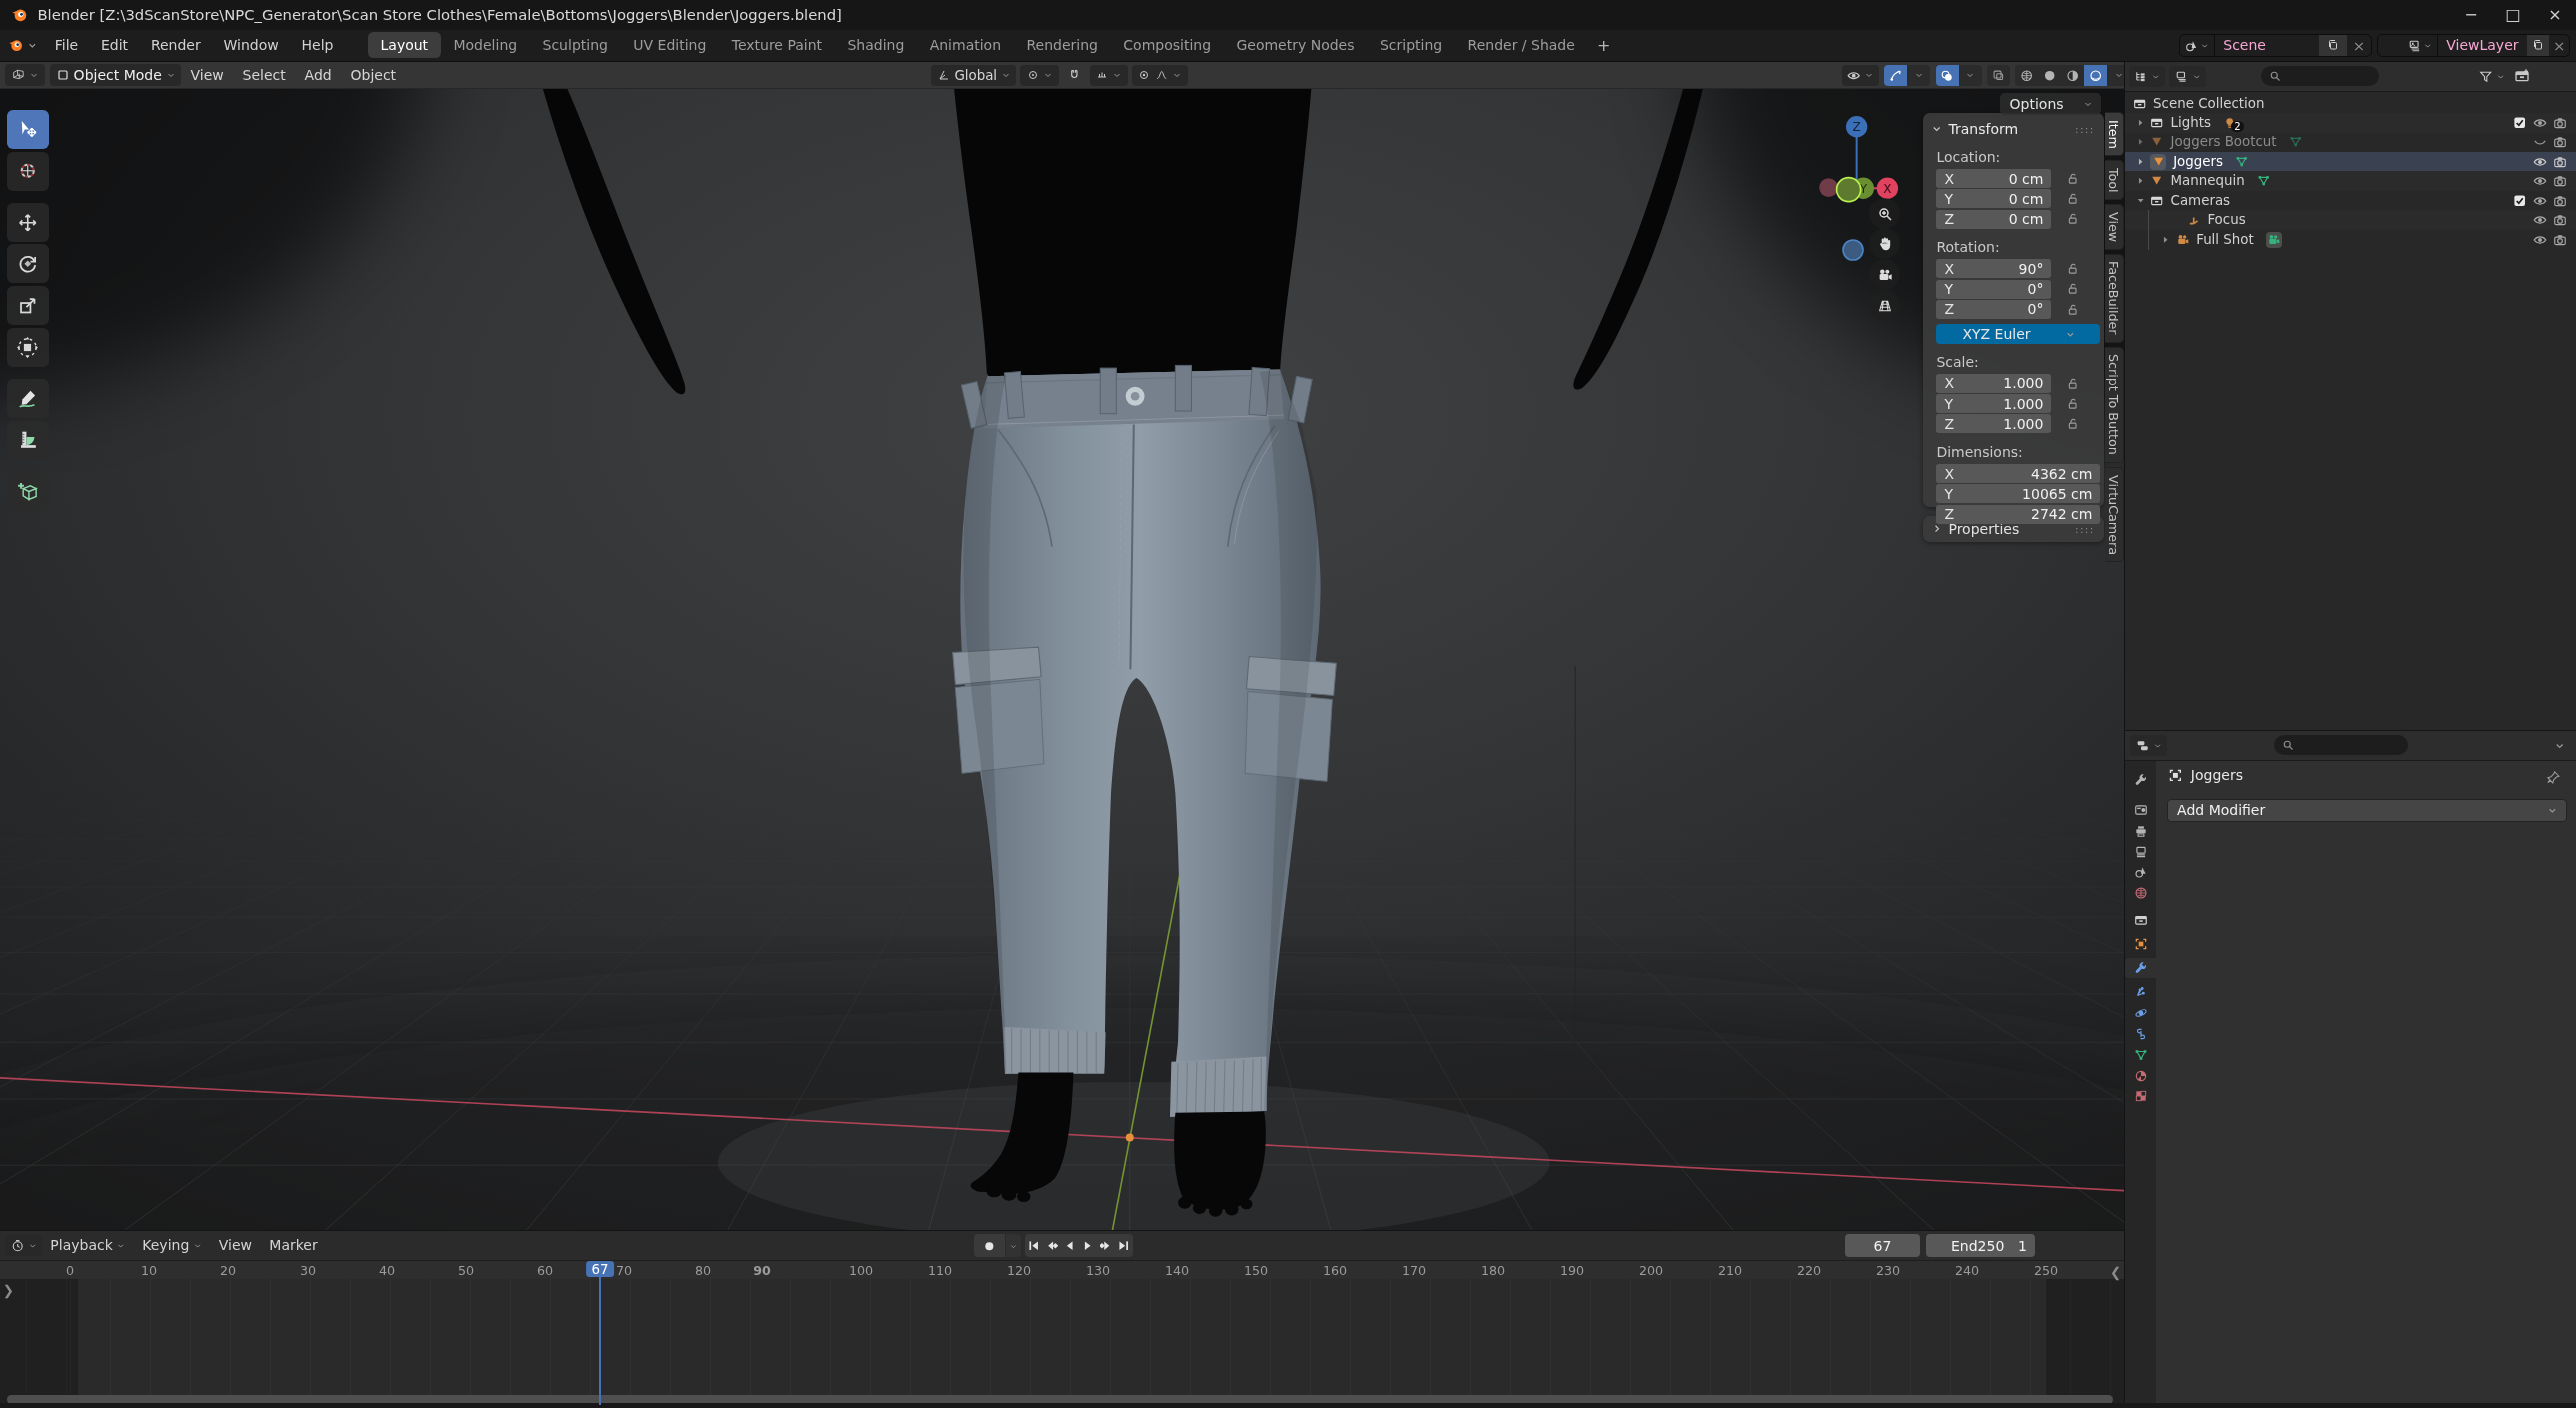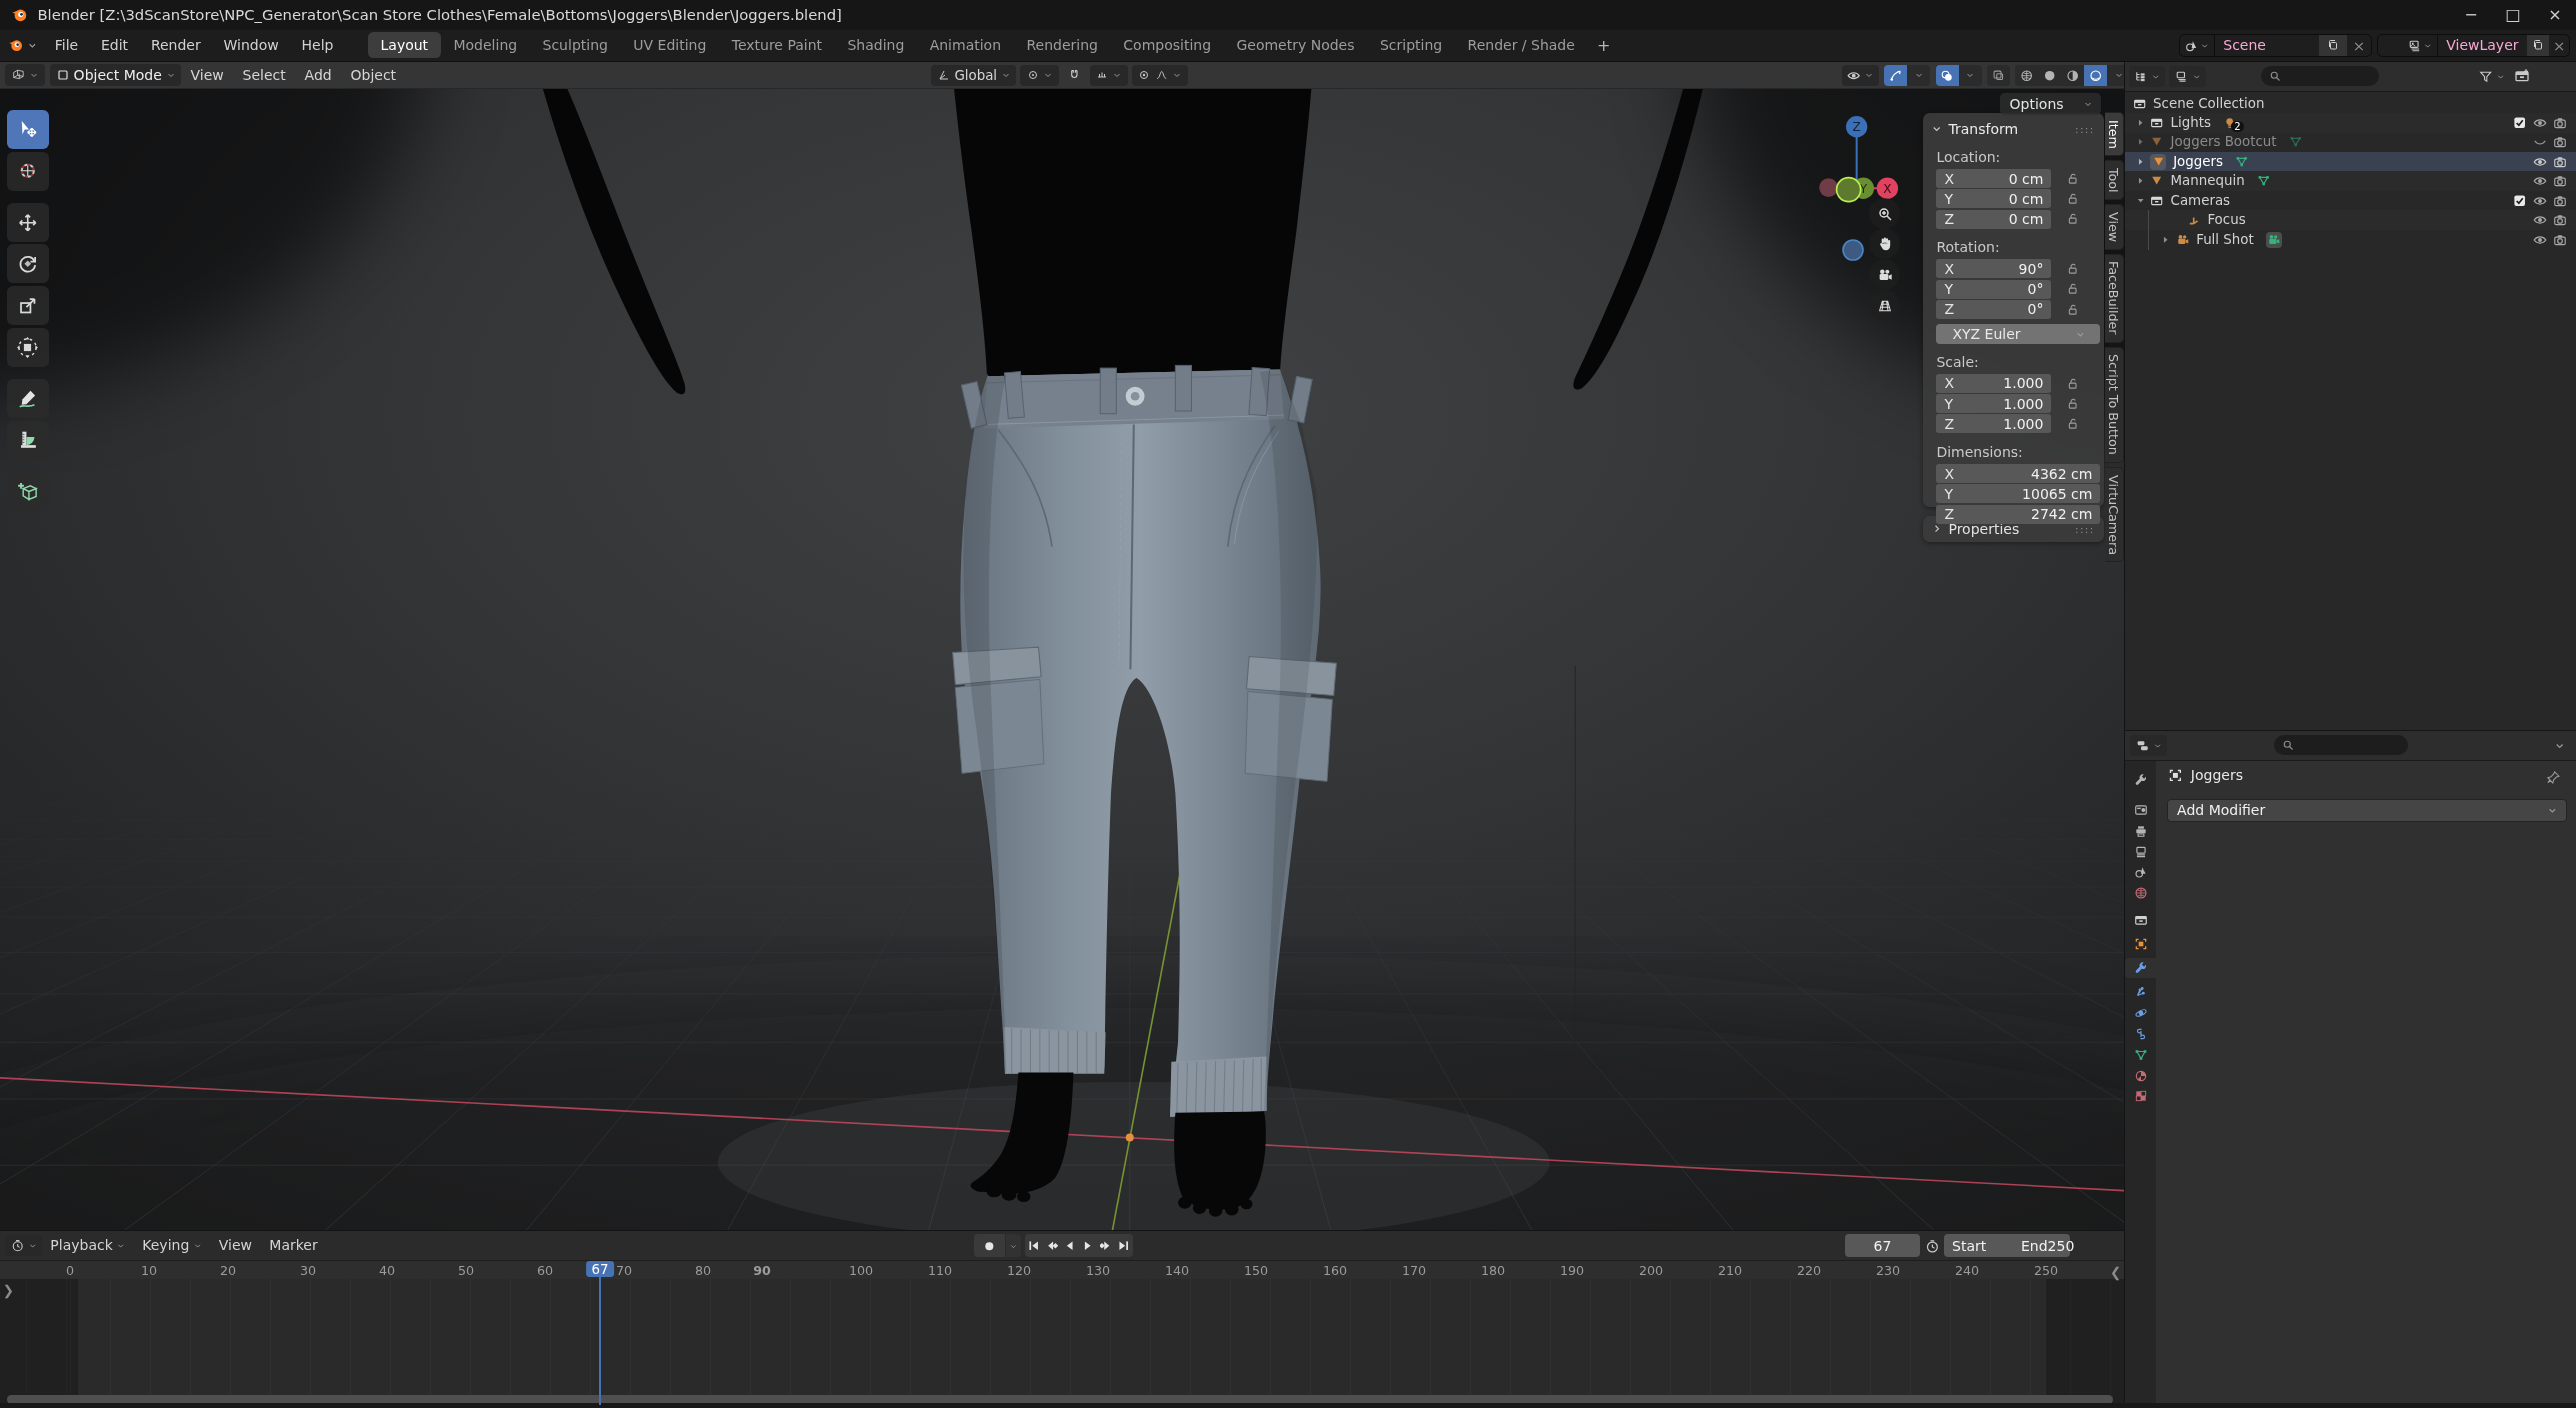--- a/index.html
+++ b/index.html
@@ -67,21 +67,21 @@
   .npanel-box { background:#3b3b3bee; border-radius:6.7px; box-shadow:0 1.3px 5.4px #0006; }
   #transform-panel { position:relative; height:394px; }
   .pnl-header { display:flex; align-items:center; gap:6.7px; padding:8px 9.4px 2.7px 9.4px; color:#eaeaea; }
   .pnl-label { color:#c9c9c9; padding:9.4px 0 4px 13.4px; }
   .trow { position:relative; display:flex; align-items:center; margin:0 0 1.3px 13.4px; }
   .tfield { width:115px; height:19px; background:#585858; border-radius:2.7px; display:flex; align-items:center; padding:0 8px; color:#f0f0f0; }
   .tfield .ax { width:27px; color:#e6e6e6; }
   .tfield .val { flex:1; text-align:right; }
   .tfield.wide { width:164px; }
   .lockw { margin-left:14.8px; }
-  #euler-dd { margin:5.4px 0 0 13.4px; width:164px; height:20px; background:#737373; border-radius:4px; display:flex; align-items:center; padding:0 16px; color:#e8e8e8; }
+  #euler-dd { margin:5.4px 0 0 13.4px; width:164px; height:20px; background:#0369a1; border-radius:4px; display:flex; align-items:center; padding:0 26px; color:#e8e8e8; }
   #euler-dd .val { flex:1; }
   #props-collapsed { margin-top:9.4px; height:25.5px; display:flex; align-items:center; gap:6.7px; padding:0 9.4px; color:#e3e3e3; }
   .drag-dots { margin-left:auto; color:#8a8a8a; letter-spacing:1.3px; font-size:10.7px; }
 
   
   #n-tabs { position:absolute; left:2105px; top:50px; width:19px; z-index:27; }
   .ntab { writing-mode:vertical-rl; background:#2d2d2d; color:#c3c3c3; font-size:12.7px; border-radius:0 4.7px 4.7px 0; border:0.7px solid #222; border-left:none; padding:6.7px 1.3px; margin-bottom:4px; text-align:center; white-space:nowrap; }
   .ntab.active { background:#3b3b3b; color:#fff; }
 
   
@@ -1287,21 +1287,21 @@
       <div class="tl-field" style="left:1845px;width:75px;justify-content:center">
           <span>67</span>
         </div>
       <svg class="abs" style="left:1925px;top:8px" width="14.8" height="14.8" viewBox="0 0 24 24" color="#c9c9c9">
           <use href="#s-clock"></use>
         </svg>
       <div class="tl-field" style="left:1944px;width:91px;padding:0 8px">
           <span>Start</span>
           <span style="flex:1;text-align:right">1</span>
         </div>
-      <div class="tl-field" style="left:1996px;width:74px;padding:0 25px">
+      <div class="tl-field" style="left:1926px;width:74px;padding:0 25px">
           <span>End</span>
           <span style="flex:1;text-align:right">250</span>
         </div>
     </div>
 
     <div id="ruler">
         <span class="tick" style="left: 70px;">0</span>
         <span class="tick" style="left: 149px;">10</span>
         <span class="tick" style="left: 228px;">20</span>
         <span class="tick" style="left: 308px;">30</span>

